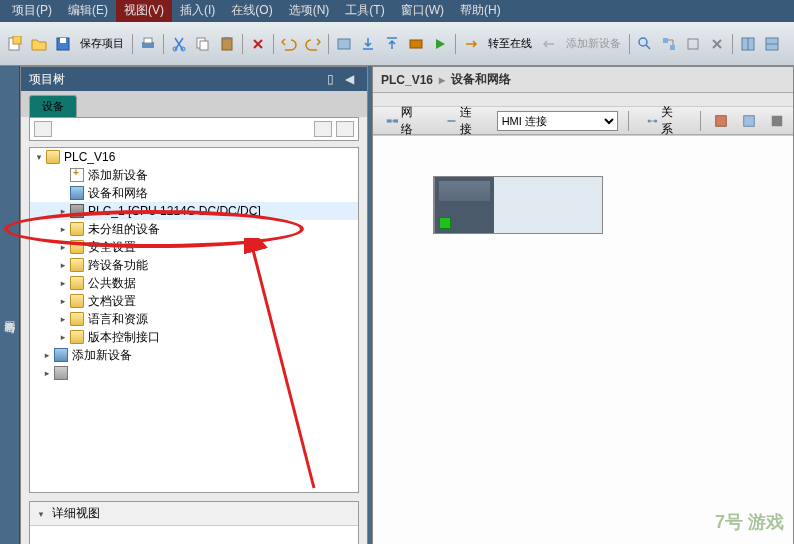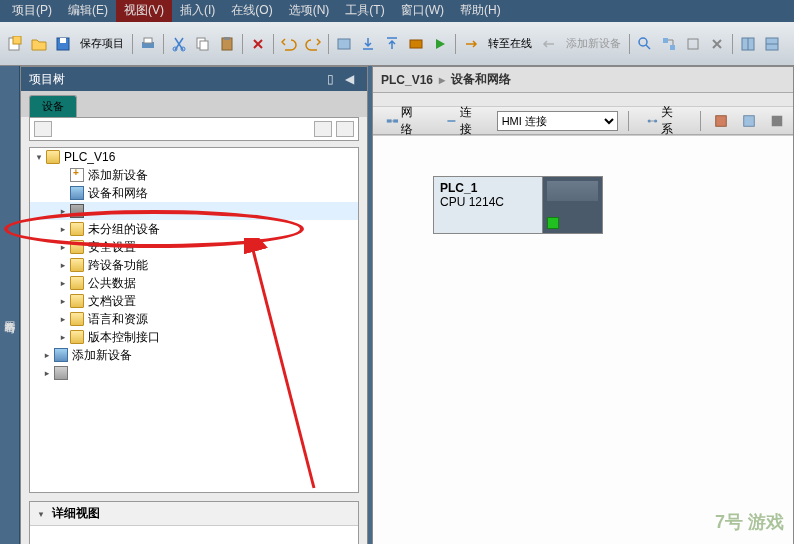--- a/index.html
+++ b/index.html
@@ -249,20 +249,21 @@
           <span>添加新设备</span>
         </div>
         <div class="tree-row" style="padding-left: 28px;">
           <span class="exp"></span>
           <span class="ticon2 ic-net"></span>
           <span>设备和网络</span>
         </div>
         <div class="tree-row highlight" style="padding-left: 28px;">
           <span class="exp">▸</span>
           <span class="ticon2 ic-plc"></span>
+          <span>PLC_1 [CPU 1214C DC/DC/DC]</span>
         </div>
         <div class="tree-row" style="padding-left: 28px;">
           <span class="exp">▸</span>
           <span class="ticon2 ic-folder"></span>
           <span>未分组的设备</span>
         </div>
         <div class="tree-row" style="padding-left: 28px;">
           <span class="exp">▸</span>
           <span class="ticon2 ic-folder"></span>
           <span>安全设置</span>
@@ -299,21 +300,21 @@
         </div>
         <div class="tree-row" style="padding-left: 12px;">
           <span class="exp">▸</span>
           <span class="ticon2 ic-card"></span>
         </div>
       </div>
 
     <div class="detail-pane">
       <div class="detail-title">
           <span class="exp">▾</span>
-          <span style="font-weight:bold">详细视图</span>
+          <span style="font-weight:normal">详细视图</span>
         </div>
       <div class="detail-body"></div>
     </div>
   </div>
 
   <div class="right-pane">
     <div class="breadcrumb">
       <span>PLC_V16</span>
       <span class="bc-sep">▸</span>
       <span>设备和网络</span>
@@ -357,24 +358,20 @@
         </div>
       <div class="rtbtn" style="padding:2px">
           <svg width="14" height="14" viewBox="0 0 16 16">
             <rect x="2" y="2" width="12" height="12" fill="#808080"></rect>
           </svg>
         </div>
     </div>
     <div class="canvas">
       <div class="device-box">
         <div class="device-body">
-          <div class="device-txt">
-            <div class="dname" style="font-weight:bold">PLC_1</div>
-            <div>CPU 1214C</div>
-          </div>
           <div class="device-img"></div>
         </div>
       </div>
     </div>
   </div>
 </div>
 
 <div class="annot-circle"></div>
 <svg class="annot-arrow" width="80" height="260">
   <defs>

